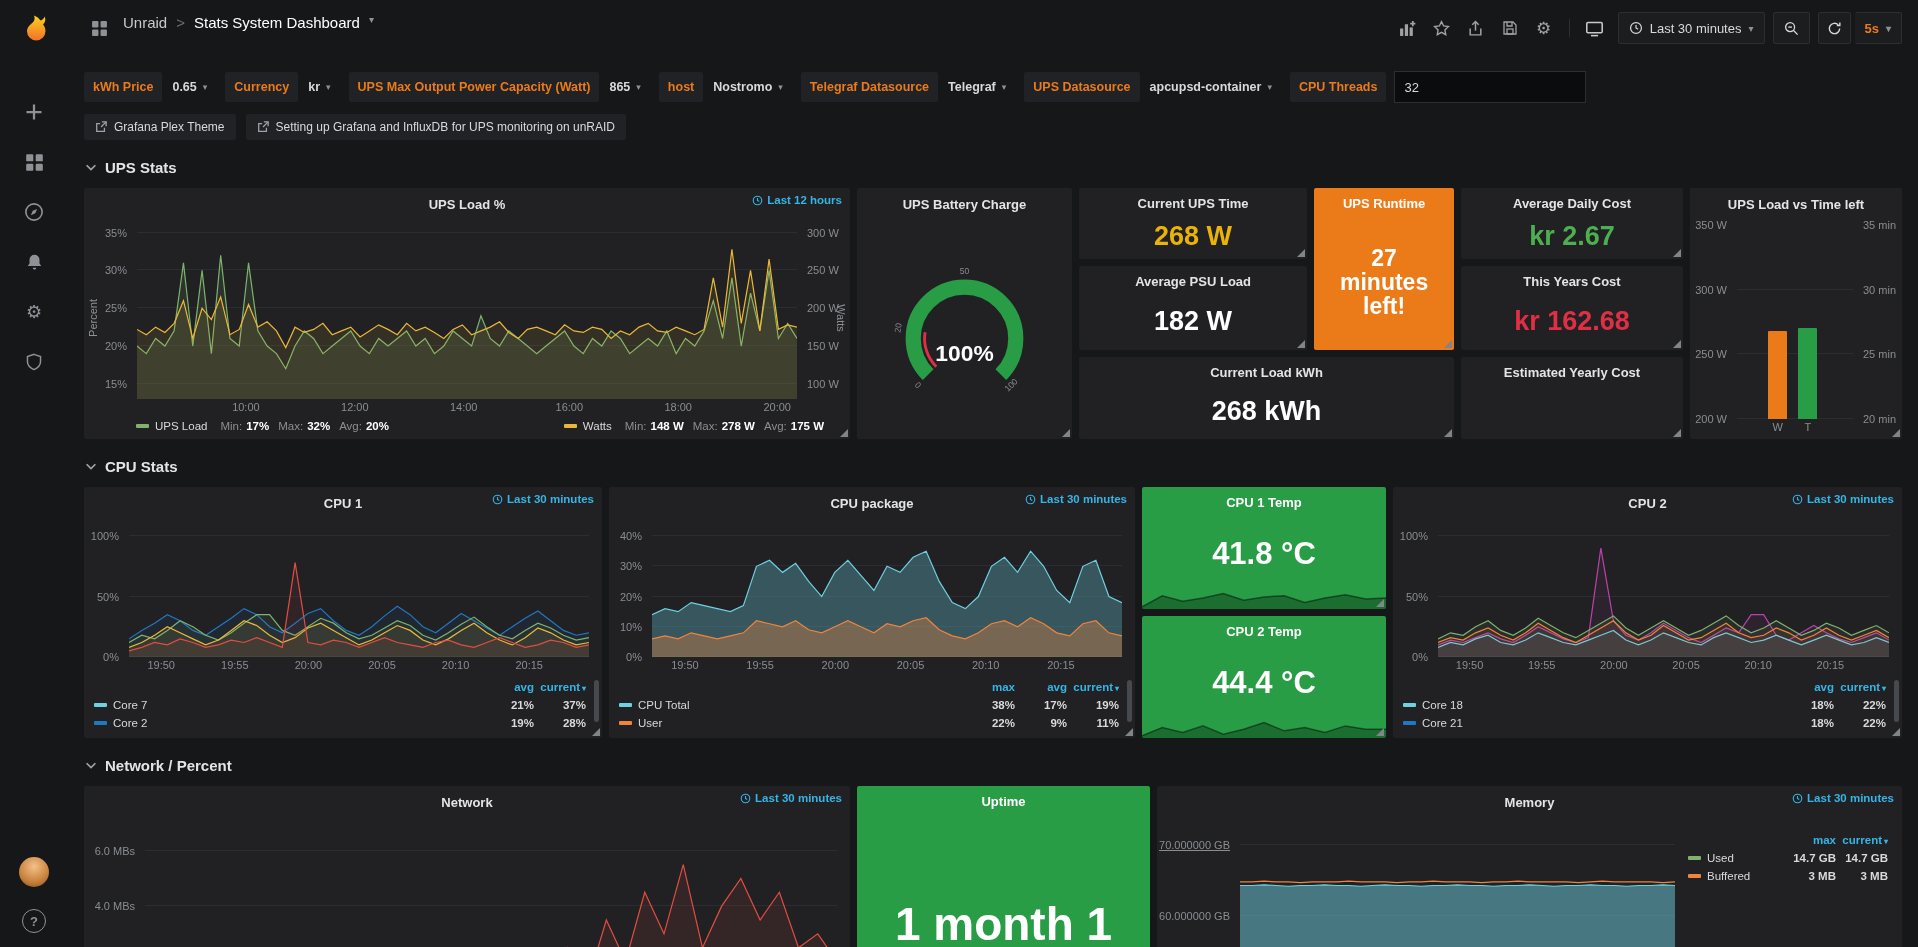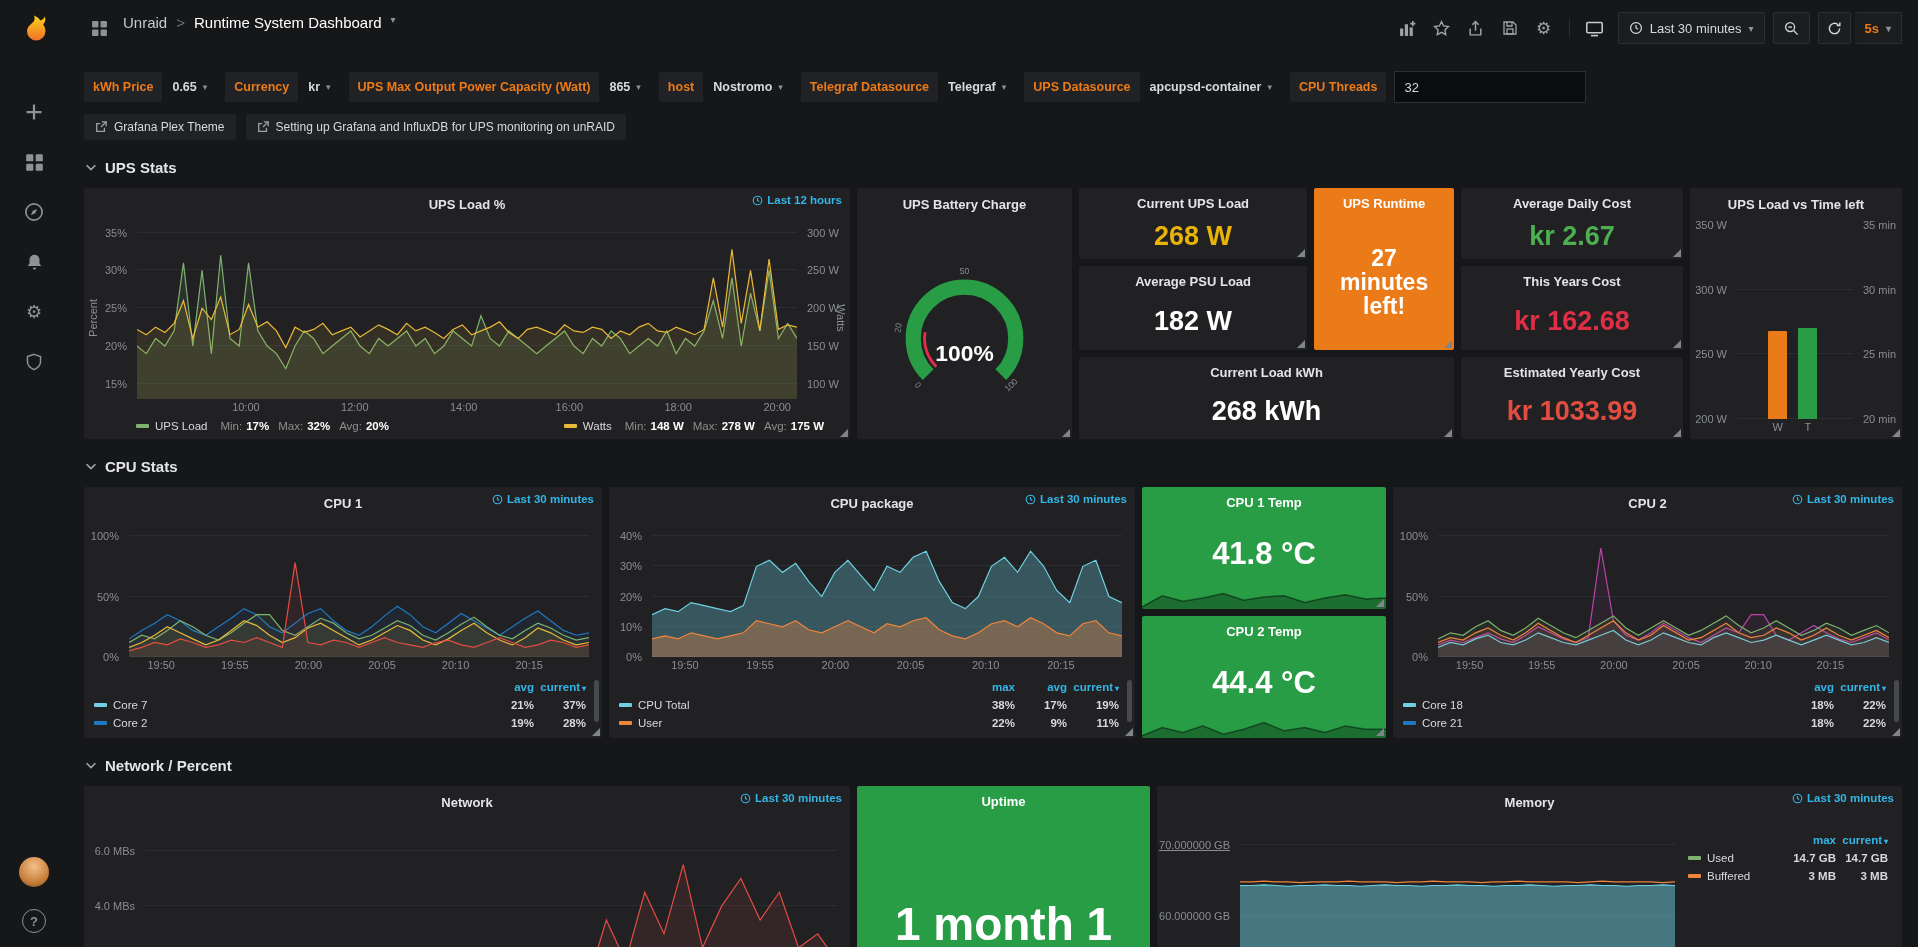--- a/index.html
+++ b/index.html
@@ -164,21 +164,21 @@
         <span class="nico">
             <svg width="17" height="17" viewBox="0 0 16 16" fill="currentColor">
               <rect x="1" y="1" width="6" height="6" rx="1"></rect>
               <rect x="9" y="1" width="6" height="6" rx="1"></rect>
               <rect x="1" y="9" width="6" height="6" rx="1"></rect>
               <rect x="9" y="9" width="6" height="6" rx="1"></rect>
             </svg>
           </span>
         <span class="bc-folder">Unraid</span>
         <span class="bc-sep">&gt;</span>
-        <span class="bc-title">Runtime System Dashboard</span>
+        <span class="bc-title">Stats System Dashboard</span>
         <span class="caret">▾</span>
       </div>
       <div class="nav-actions">
         <span class="nico">
             <svg width="17" height="17" viewBox="0 0 16 16" fill="currentColor">
               <rect x="1" y="8" width="3" height="7"></rect>
               <rect x="5.5" y="4" width="3" height="11"></rect>
               <rect x="10" y="7" width="3" height="8"></rect>
               <path d="M12.2 1h1.6v1.6h1.6v1.6h-1.6v1.6h-1.6V4.2h-1.6V2.6h1.6z"></path>
             </svg>
@@ -398,21 +398,21 @@
                   <text x="110" y="110" text-anchor="middle" fill="#ffffff" font-size="24" font-weight="bold">100%</text>
                 </svg>
               </div>
           </div>
           <div class="rsz"></div>
         </div>
 
         <div class="col midgrid" style="width:375px">
           <div class="panel stat" style="grid-area:1/1" data-stat="current_ups_load">
             <div class="panel-header">
-                <span class="ptitle">Current UPS Load</span>
+                <span class="ptitle">Current UPS Time</span>
               </div>
             <div class="stat-value" style="color: #eab308;">268 W</div>
             <div class="rsz"></div>
           </div>
           <div class="panel stat colored" style="grid-area: 1 / 2 / 3 / 3; background: rgb(235, 123, 24);" data-stat="ups_runtime">
             <div class="panel-header">
                 <span class="ptitle">UPS Runtime</span>
               </div>
             <div class="stat-value" style="color: rgb(255, 255, 255);">27 minutes left!</div>
             <div class="rsz"></div>
@@ -445,21 +445,20 @@
             <div class="panel-header">
                 <span class="ptitle">This Years Cost</span>
               </div>
             <div class="stat-value" style="color: rgb(224, 47, 68);">kr 162.68</div>
             <div class="rsz"></div>
           </div>
           <div class="panel stat" data-stat="estimated_yearly_cost">
             <div class="panel-header">
                 <span class="ptitle">Estimated Yearly Cost</span>
               </div>
-            <div class="stat-value" style="color: rgb(226, 77, 66);">kr 1033.99</div>
             <div class="rsz"></div>
           </div>
         </div>
 
         <div class="panel graph" style="width:212px;flex:none">
           <div class="panel-header">
             <span class="ptitle">UPS Load vs Time left</span>
           </div>
           <div class="chart-area">
             <div class="chart-host">

